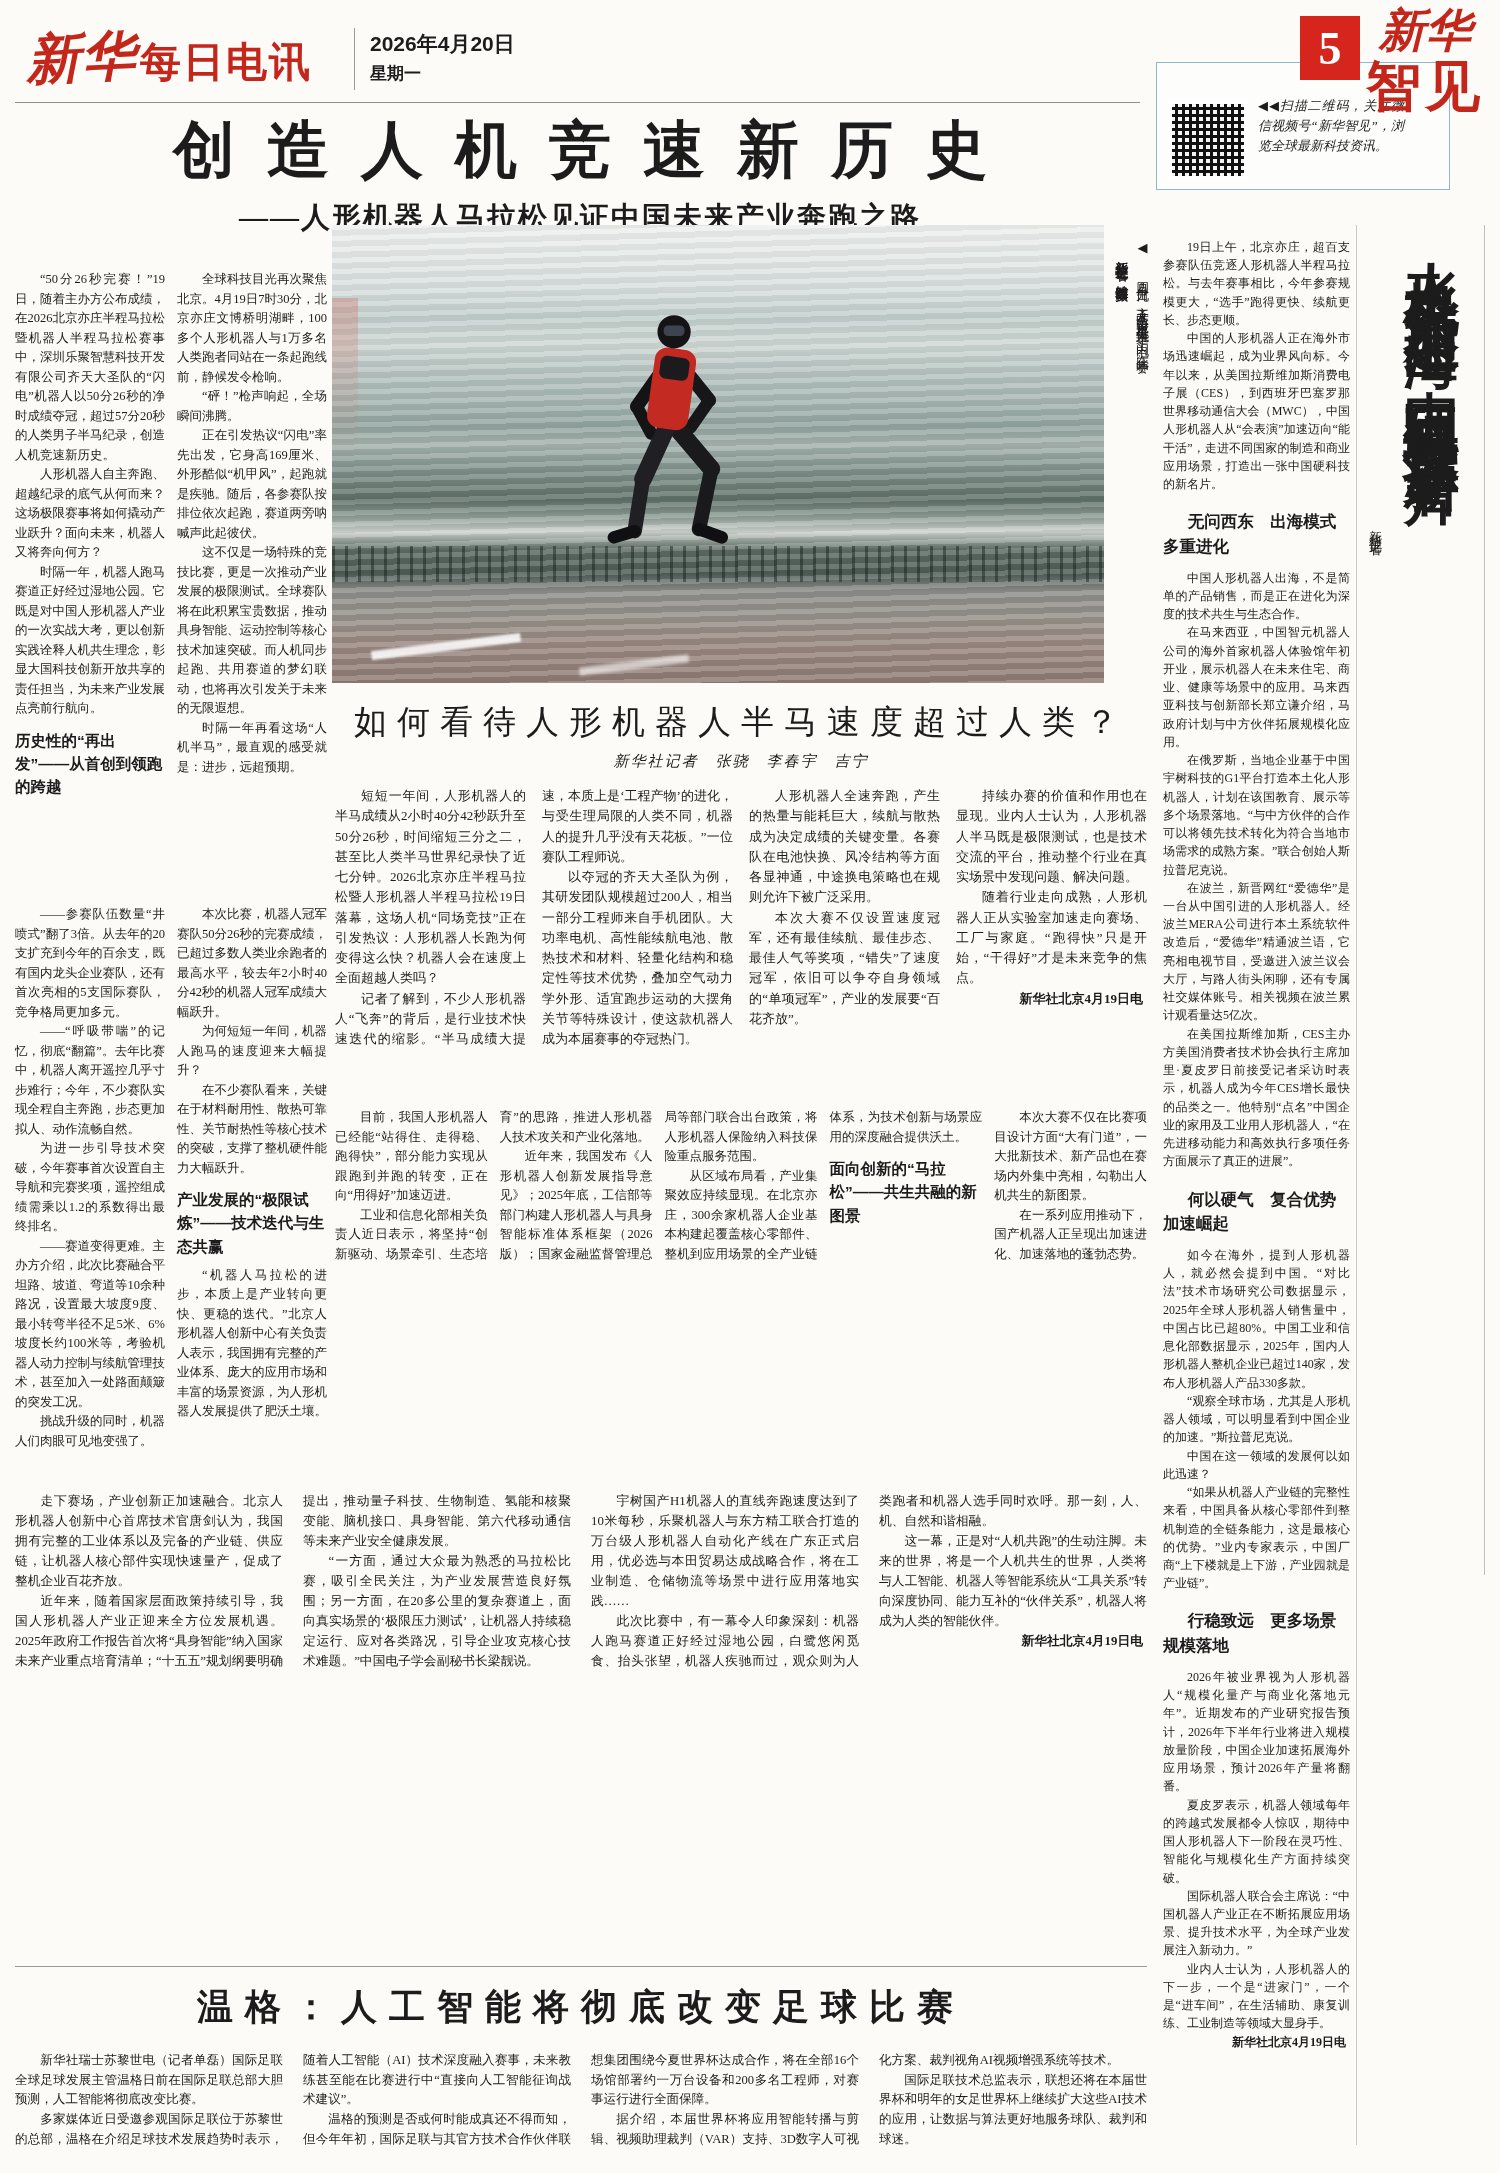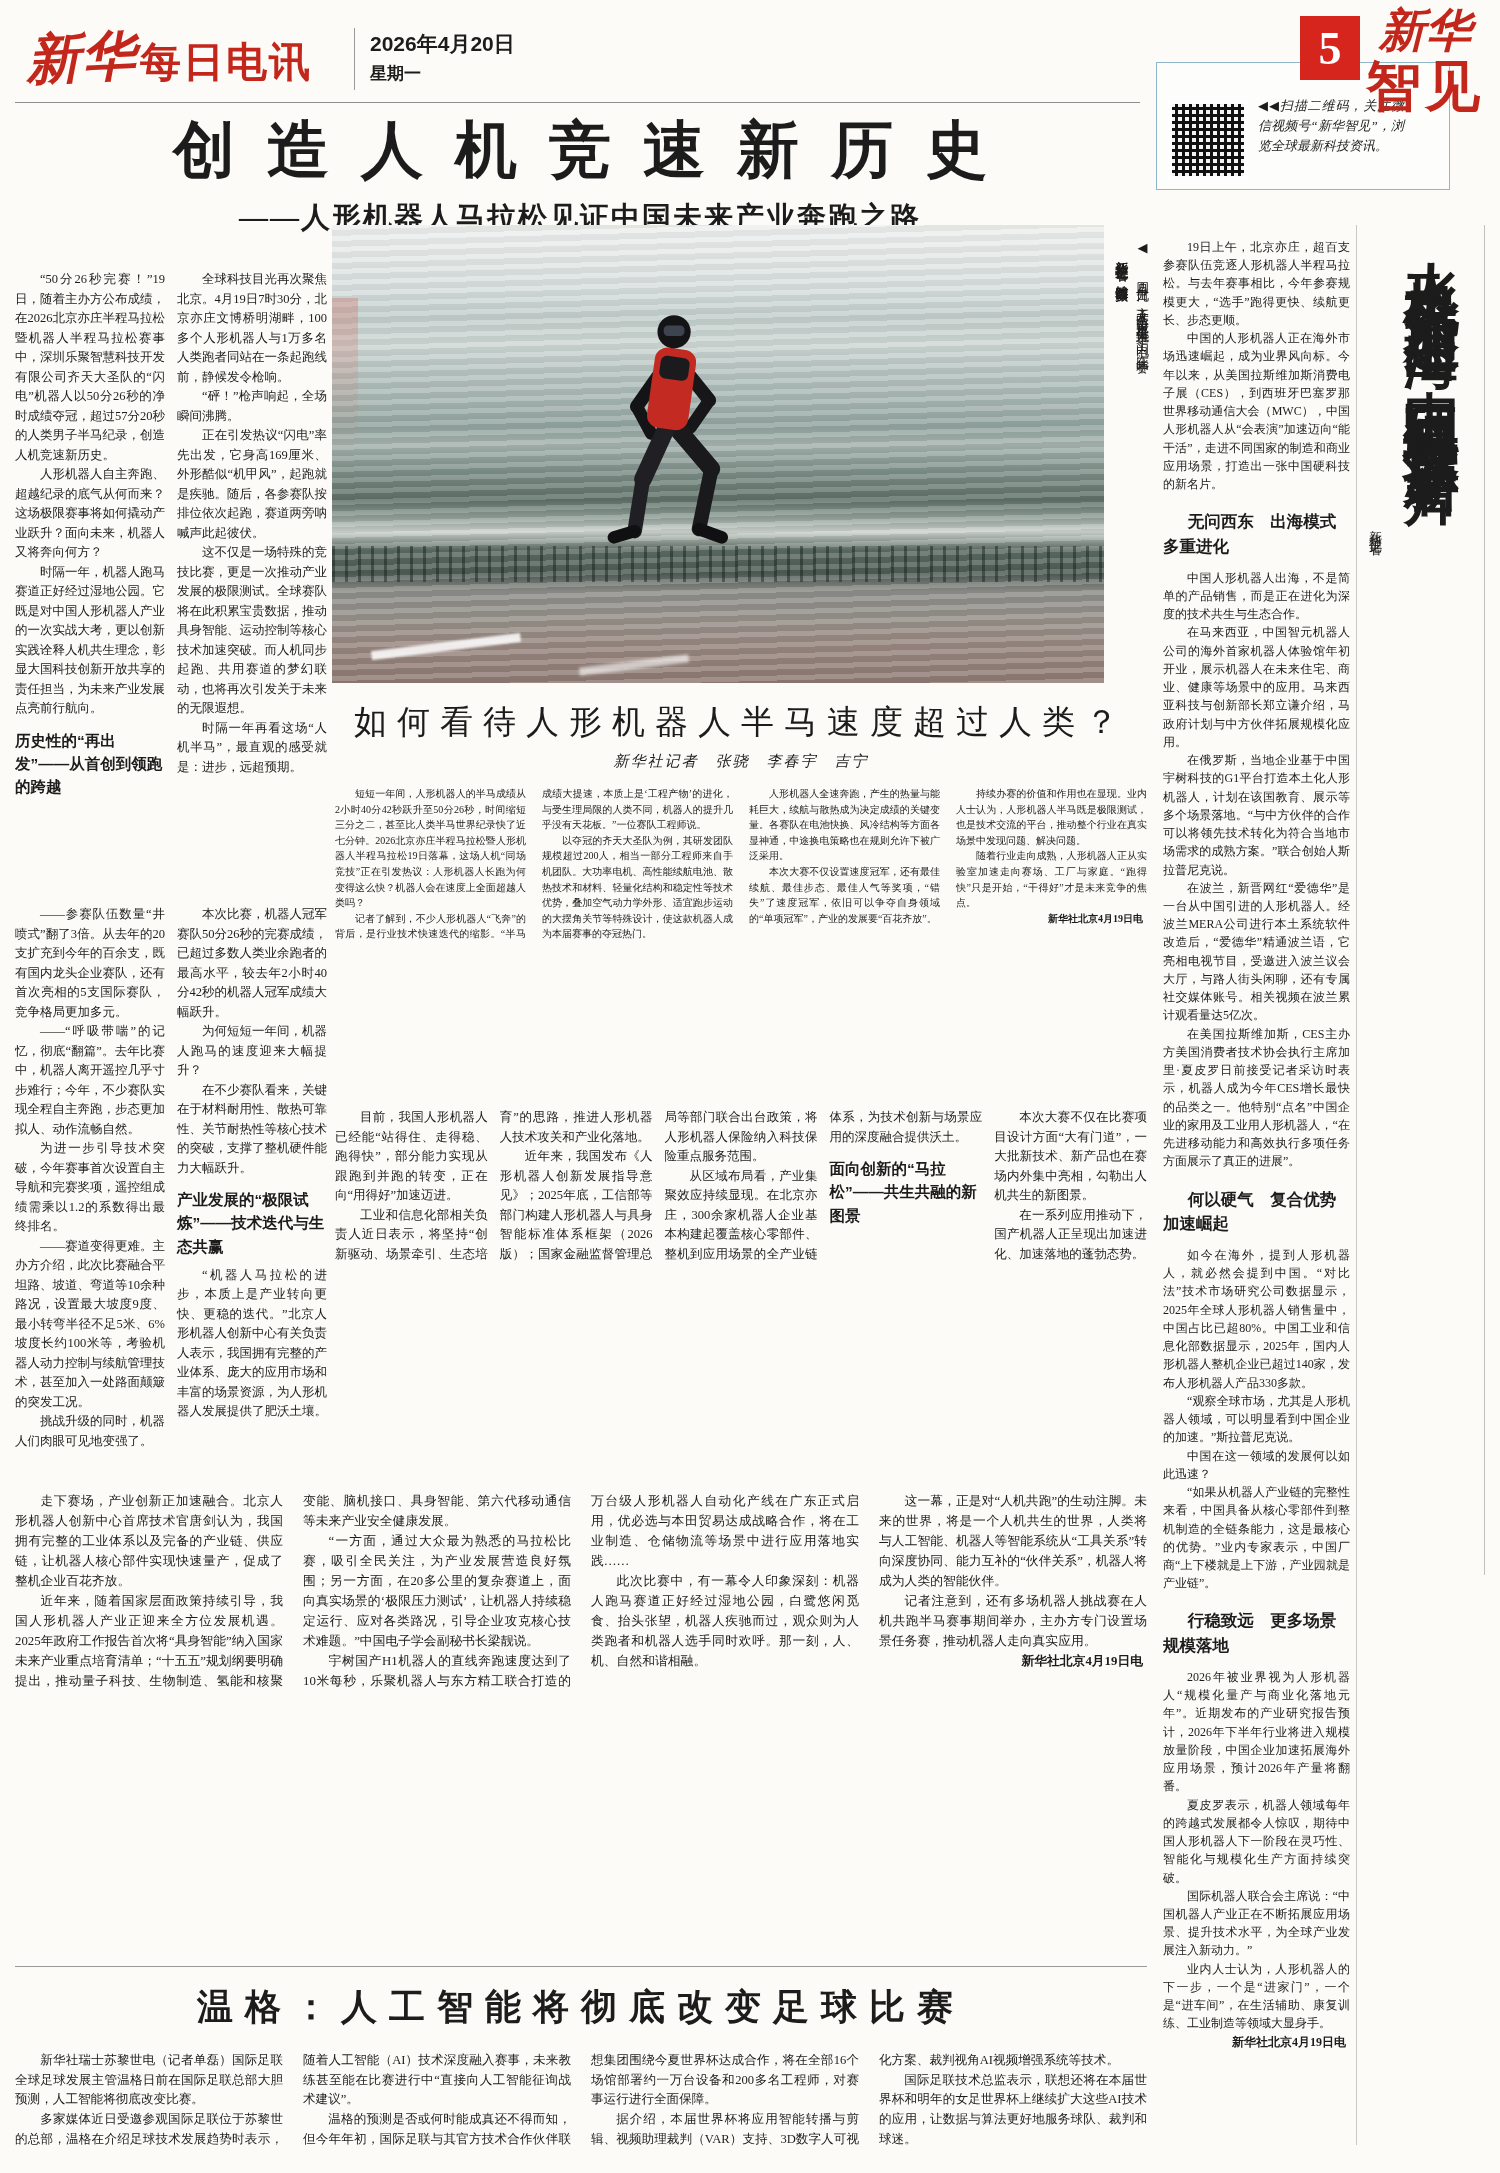--- a/index.html
+++ b/index.html
@@ -61,21 +61,21 @@
   .stripe2{left:32%;bottom:3%;width:110px;height:8px;background:rgba(255,255,255,.6);
      transform:rotate(-7deg);filter:blur(1.5px);}
   .robot{left:255px;top:86px;width:170px;height:270px;}
   
   .caption{left:1106px;top:240px;width:46px;height:436px;writing-mode:vertical-rl;
            font-size:13px;line-height:1.6;letter-spacing:2px;}
   .caption .credit{font-weight:bold;margin-top:10px;}
   
   .howto-head{left:335px;top:700px;width:812px;text-align:center;font-size:33px;font-weight:400;letter-spacing:10px;}
   .howto-byline{left:335px;top:752px;width:812px;text-align:center;font-size:15px;font-style:italic;letter-spacing:2px;}
-  .howto-body{left:335px;top:786px;width:812px;height:312px;font-size:10px;}
+  .howto-body{left:335px;top:786px;width:812px;height:312px;font-size:13px;}
   
   .wenger{left:15px;top:1926px;width:1132px;height:242px;border-top:1px solid #9a9a9a;margin-top:40px;}
   .wenger-head{position:absolute;left:0;top:16px;width:100%;text-align:center;
                font-size:36px;font-weight:900;letter-spacing:12px;}
   .wenger-body{position:absolute;left:0;top:84px;width:1132px;height:154px;font-size:12.6px;}
   
   .rail{left:1163px;top:238px;width:187px;height:1902px;font-size:12px;line-height:1.52;overflow:hidden;}
   .rail-head{font-family:"Liberation Sans",sans-serif;font-weight:bold;font-size:16.5px;line-height:1.5;
              margin:16px 0 10px;text-indent:1.5em;break-inside:avoid;}
   .vrule-a{left:1356px;top:225px;width:1px;height:1920px;background:#c8c8c4;}
@@ -208,21 +208,20 @@
   </div>
 
   <div class="abs wide cols4w bodytxt">
     <div class="seg">
         <p class="para">走下赛场，产业创新正加速融合。北京人形机器人创新中心首席技术官唐剑认为，我国拥有完整的工业体系以及完备的产业链、供应链，让机器人核心部件实现快速量产，促成了整机企业百花齐放。</p>
         <p class="para">近年来，随着国家层面政策持续引导，我国人形机器人产业正迎来全方位发展机遇。2025年政府工作报告首次将“具身智能”纳入国家未来产业重点培育清单；“十五五”规划纲要明确提出，推动量子科技、生物制造、氢能和核聚变能、脑机接口、具身智能、第六代移动通信等未来产业安全健康发展。</p>
         <p class="para">“一方面，通过大众最为熟悉的马拉松比赛，吸引全民关注，为产业发展营造良好氛围；另一方面，在20多公里的复杂赛道上，面向真实场景的‘极限压力测试’，让机器人持续稳定运行、应对各类路况，引导企业攻克核心技术难题。”中国电子学会副秘书长梁靓说。</p>
         <p class="para">宇树国产H1机器人的直线奔跑速度达到了10米每秒，乐聚机器人与东方精工联合打造的万台级人形机器人自动化产线在广东正式启用，优必选与本田贸易达成战略合作，将在工业制造、仓储物流等场景中进行应用落地实践……</p>
         <p class="para">此次比赛中，有一幕令人印象深刻：机器人跑马赛道正好经过湿地公园，白鹭悠闲觅食、抬头张望，机器人疾驰而过，观众则为人类跑者和机器人选手同时欢呼。那一刻，人、机、自然和谐相融。</p>
         <p class="para">这一幕，正是对“人机共跑”的生动注脚。未来的世界，将是一个人机共生的世界，人类将与人工智能、机器人等智能系统从“工具关系”转向深度协同、能力互补的“伙伴关系”，机器人将成为人类的智能伙伴。</p>
-        <p class="para">记者注意到，还有多场机器人挑战赛在人机共跑半马赛事期间举办，主办方专门设置场景任务赛，推动机器人走向真实应用。</p>
       </div>
     <p class="dateline">新华社北京4月19日电</p>
   </div>
 
   <div class="abs wenger">
     <h2 class="wenger-head" style="margin:0;">温格：人工智能将彻底改变足球比赛</h2>
     <div class="wenger-body cols4w bodytxt">
       <div class="seg">
           <p class="para">新华社瑞士苏黎世电（记者单磊）国际足联全球足球发展主管温格日前在国际足联总部大胆预测，人工智能将彻底改变比赛。</p>
           <p class="para">多家媒体近日受邀参观国际足联位于苏黎世的总部，温格在介绍足球技术发展趋势时表示，随着人工智能（AI）技术深度融入赛事，未来教练甚至能在比赛进行中“直接向人工智能征询战术建议”。</p>

